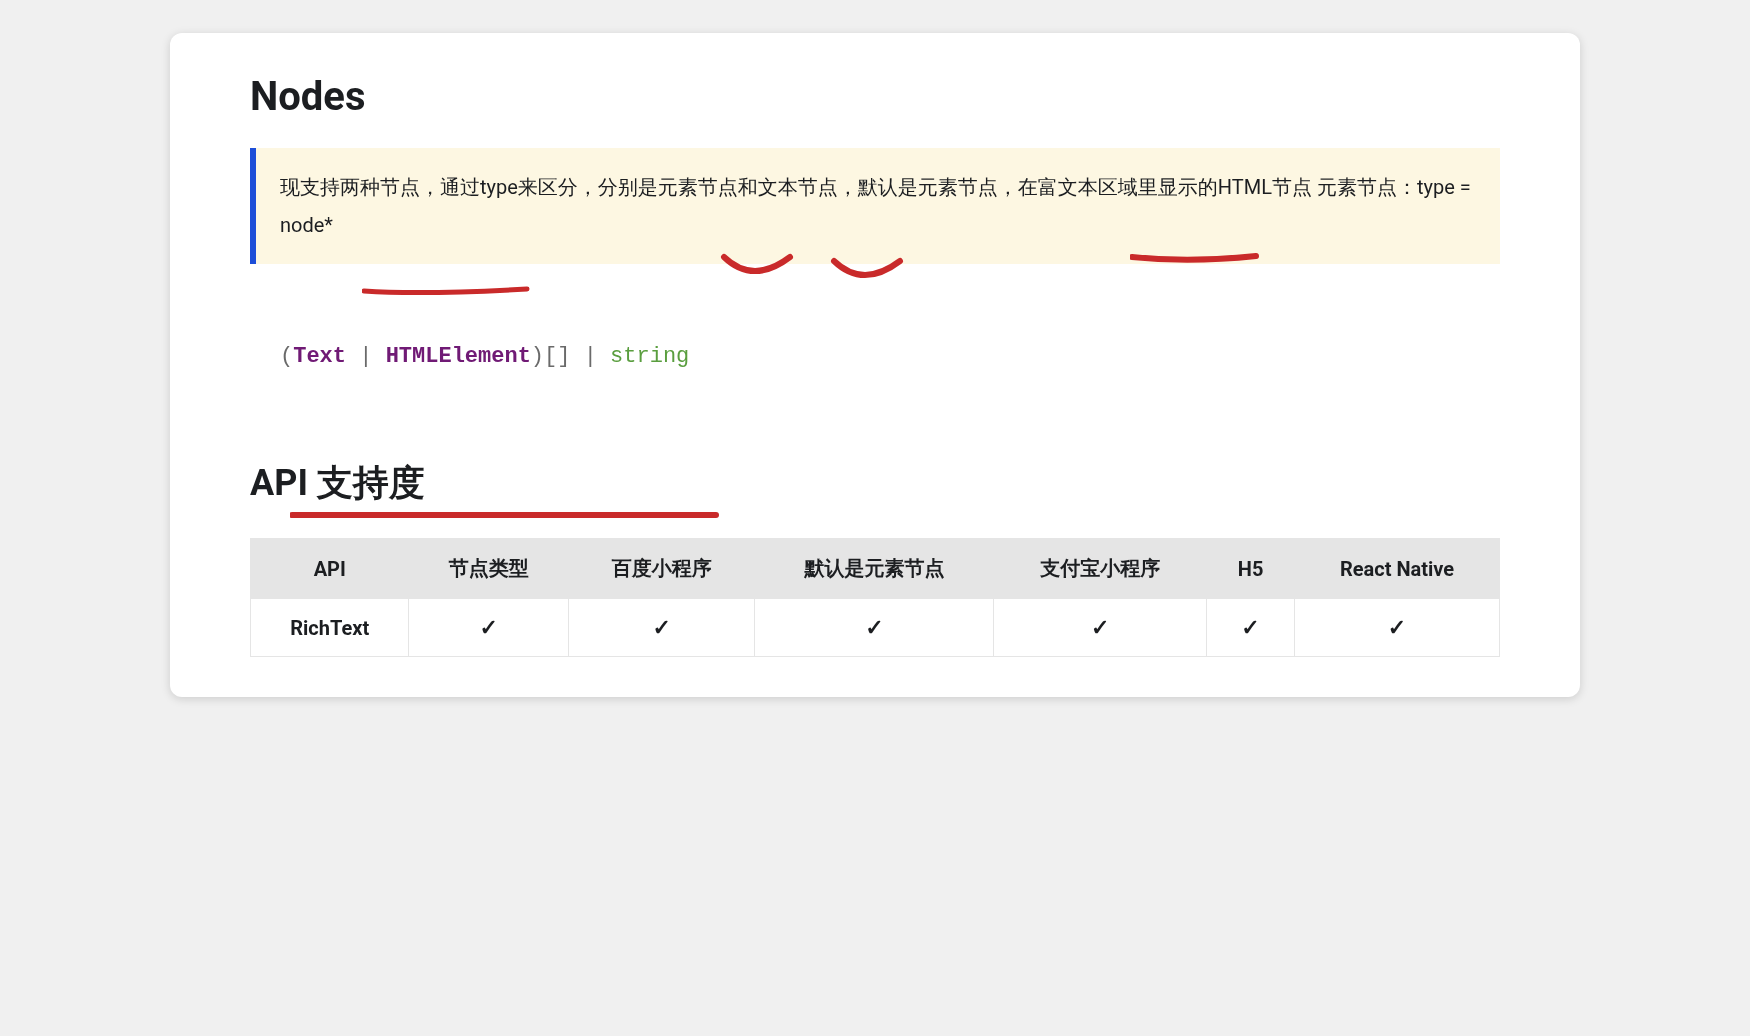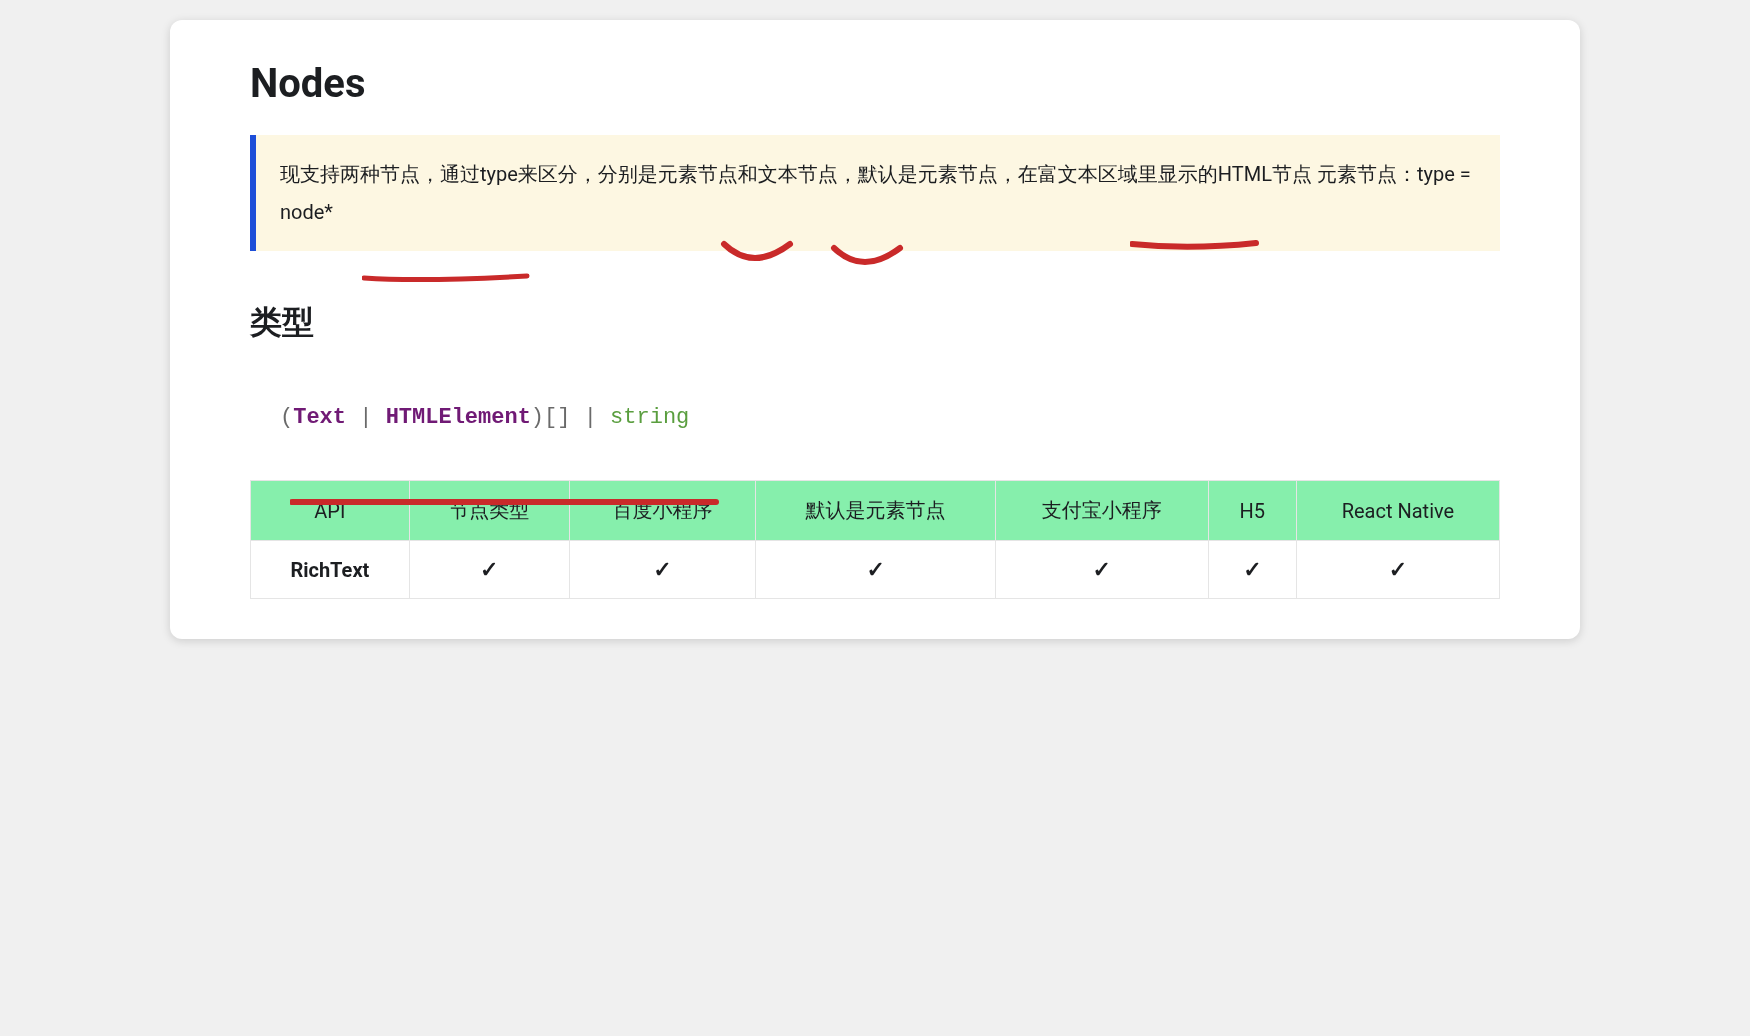--- a/index.html
+++ b/index.html
@@ -8,21 +8,21 @@
       box-sizing: border-box;
     }
     body {
       font-family: -apple-system, BlinkMacSystemFont, "Segoe UI", Roboto, "Helvetica Neue", Arial, sans-serif;
       background: #f0f0f0;
       padding: 20px;
     }
     .page-container {
       background: #fff;
       width: 1410px;
-      margin: 0 auto;
+      margin: 13px auto;
       padding: 40px 80px 40px 80px;
       border-radius: 12px;
       box-shadow: 0 2px 10px rgba(0,0,0,0.15);
       position: relative;
     }
     .main-heading {
       font-size: 40px;
       font-weight: 700;
       color: #1c1e21;
       margin-bottom: 28px;
@@ -84,23 +84,23 @@
       margin-top: 10px;
     }
     th, td {
       border: 1px solid #e5e5e5;
       padding: 16px 20px;
       text-align: center;
       font-size: 20px;
       font-weight: bold;
     }
     th {
-      font-weight: 400;
+      font-weight: 700;
       color: #1c1e21;
-      background: #86efac;
+      background: #e5e5e5;
     }
     td {
       color: #1c1e21;
       background: #fff;
     }
     .check {
       color: #1c1e21;
       font-size: 22px;
     }
     
@@ -114,26 +114,26 @@
 
 <div class="page-container">
 
   <h2 class="main-heading">Nodes</h2>
 
 
   <div class="blockquote">
     <p class="blockquote-text">现支持两种节点，通过type来区分，分别是元素节点和文本节点，默认是元素节点，在富文本区域里显示的HTML节点 元素节点：type = node*</p>
   </div>
 
-  <h3 class="section-heading">类型</h3>
 
   <div class="code-line">
     <span class="code-paren">(</span><span class="code-type">Text</span><span class="code-sep"> | </span><span class="code-type">HTMLElement</span><span class="code-paren">)</span><span class="code-sep">[]</span><span class="code-sep"> | </span><span class="code-string">string</span>
   </div>
 
+  <h2 class="api-heading">API 支持度</h2>
 
   <table>
     <thead>
       <tr>
         <th>API</th>
         <th>节点类型</th>
         <th>百度小程序</th>
         <th>默认是元素节点</th>
         <th>支付宝小程序</th>
         <th>H5</th>

